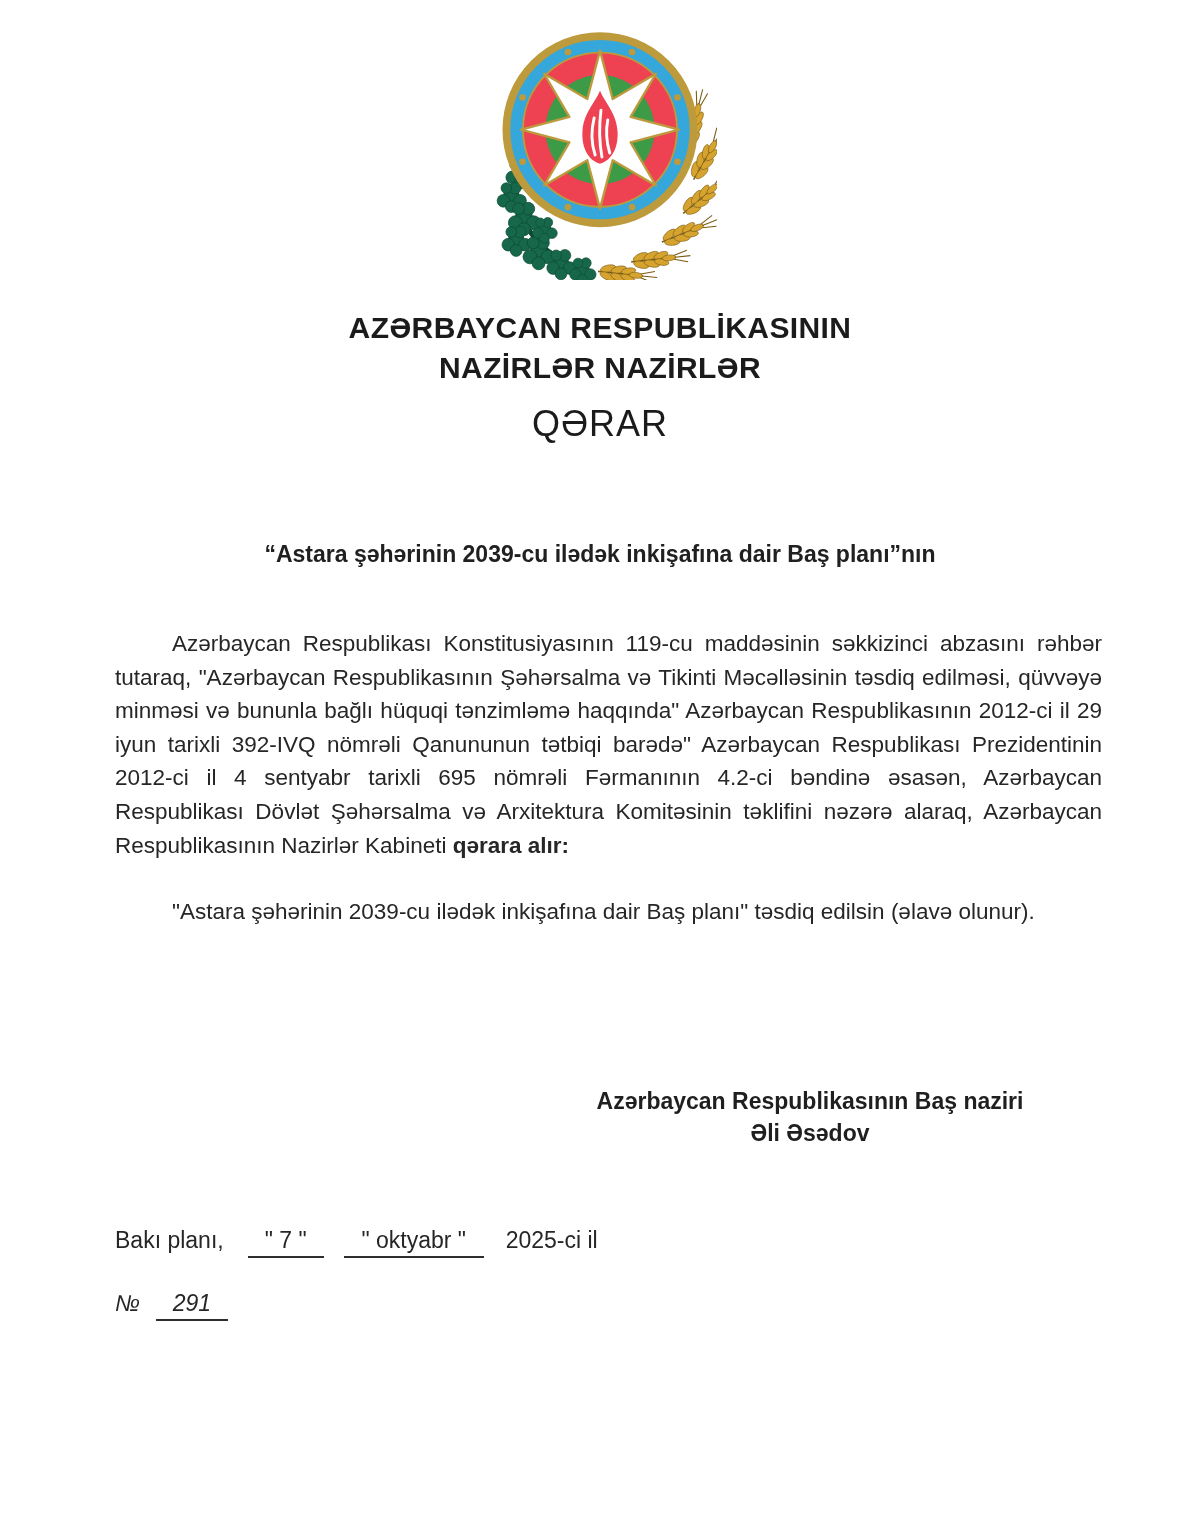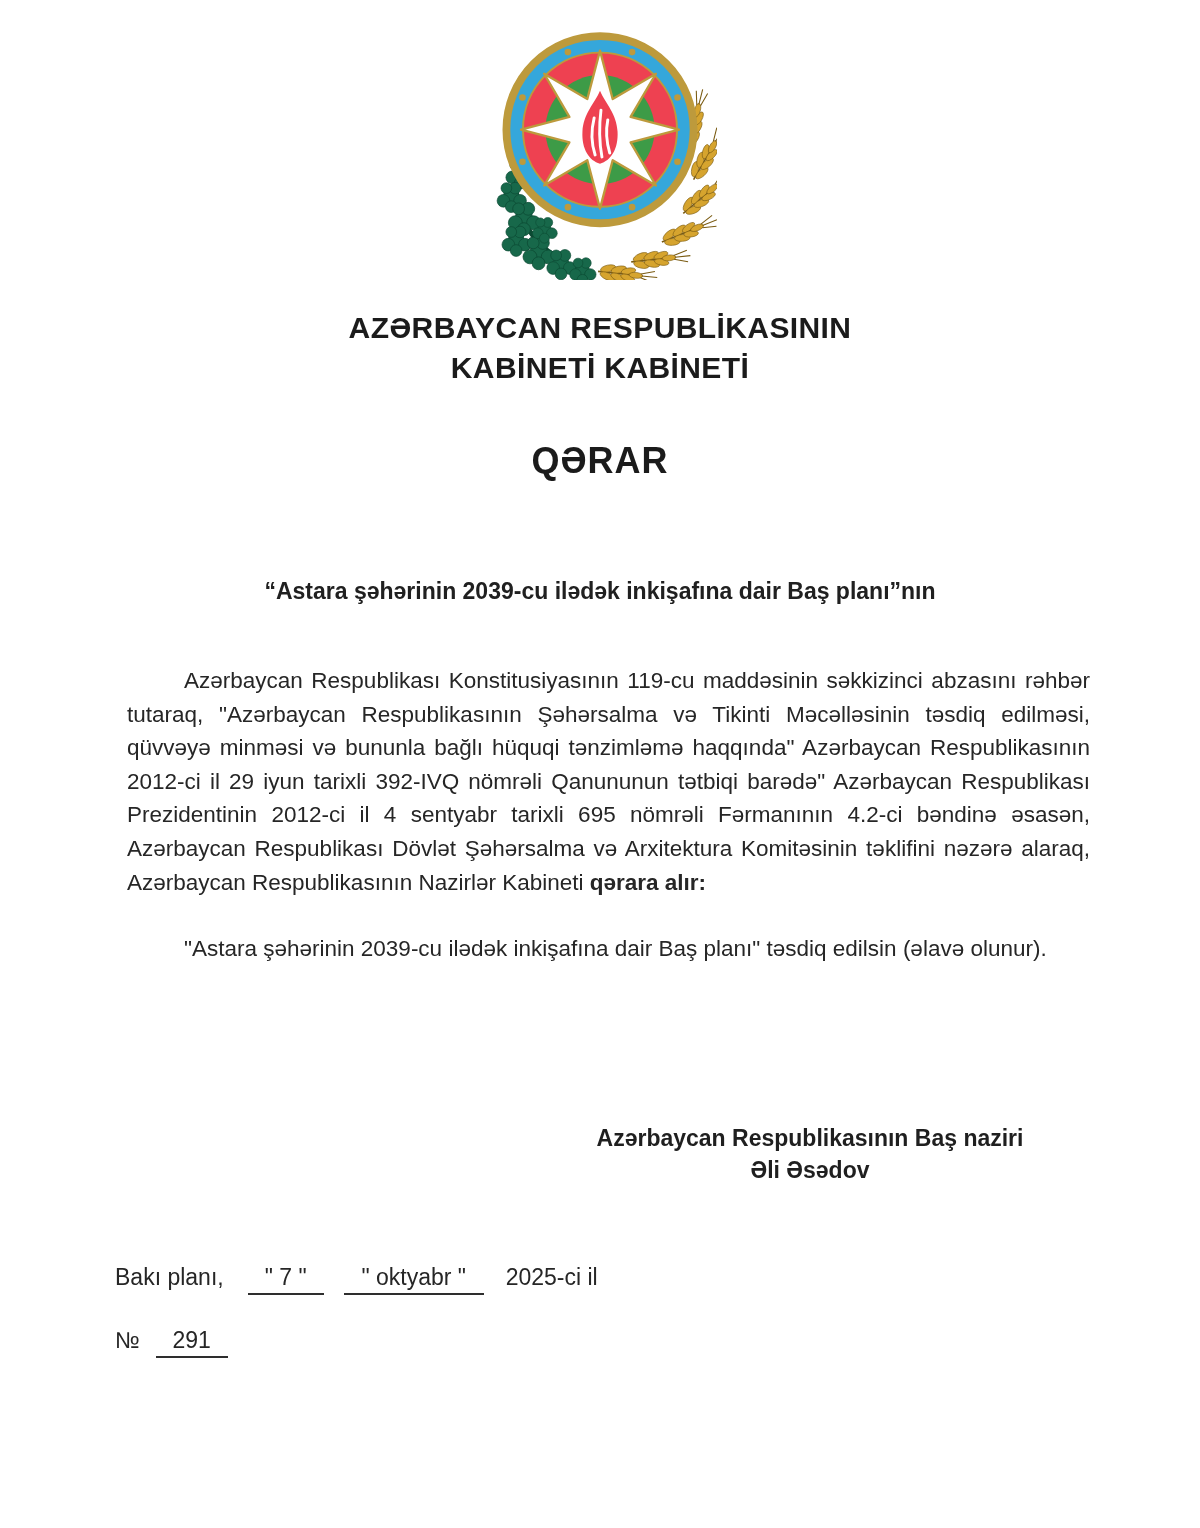--- a/index.html
+++ b/index.html
@@ -18,39 +18,39 @@
   .page{
     width:1200px;height:1400px;background:#ffffff;position:relative;
     font-family:"Liberation Sans", sans-serif;color:var(--ink);overflow:hidden;
   }
   .emblem-wrap{padding-top:28px;text-align:center;}
   .org{
     margin-top:24px;text-align:center;font-weight:bold;font-size:30px;
     line-height:40px;color:var(--ink-strong);letter-spacing:.4px;
   }
   .doc-type{
-    margin-top:52px;text-align:center;font-weight:bold;font-size:36px;
+    margin-top:15px;text-align:center;font-weight:normal;font-size:36px;
     line-height:42px;color:var(--ink-strong);letter-spacing:1px;
   }
   .title{
     margin-top:92px;text-align:center;font-weight:bold;font-size:23px;
     line-height:34px;color:#202020;
   }
   .body-text{
     margin:56px 98px 0 115px;font-size:22.5px;line-height:33.6px;
     text-align:justify;color:var(--ink);
   }
-  .body-text p{margin:12px;text-indent:57px;}
+  .body-text p{margin:0;text-indent:57px;}
   .body-text p.para2{margin-top:33px;}
   .signature{
     margin:156px 110px 0 auto;width:560px;text-align:center;
     font-weight:bold;font-size:23px;line-height:32px;color:#1f1f1f;
   }
   .date-line{margin:76px 0 0 115px;font-size:23px;line-height:30px;color:var(--ink);}
-  .num-line{margin:30px 0 0 115px;font-size:23px;line-height:30px;color:var(--ink);}
+  .num-line{margin:30px 0 0 115px;font-size:23px;line-height:30px;color:var(--ink);font-style:italic;}
   .blank{
     display:inline-block;border-bottom:2px solid #2e2e2e;text-align:center;
     padding:0 6px 1px 6px;white-space:nowrap;
   }
   .blank.day{min-width:64px;margin-left:24px;}
   .blank.month{min-width:128px;margin-left:20px;}
   .year{margin-left:22px;}
   .blank.num{min-width:60px;margin-left:16px;}
 </style>
 </head>
@@ -123,21 +123,21 @@
         <g>
           <path d="M120,64 C114,78 103,87 102,106 C101,124 109,136 120,139 C131,136 139,124 138,106 C137,87 126,78 120,64 Z" style="fill:var(--red);"></path>
           <path d="M114,92 C111,104 111,118 115,130 M121,84 C119,100 119,116 122,132 M128,94 C126,104 127,118 130,128" style="stroke:#ffffff;stroke-width:3;fill:none;stroke-linecap:round;"></path>
         </g>
       </g>
     </svg>
   </div>
 
   <div class="org">
     <div>AZƏRBAYCAN RESPUBLİKASININ</div>
-    <div>KABİNETİ KABİNETİ</div>
+    <div>NAZİRLƏR NAZİRLƏR</div>
   </div>
 
   <div class="doc-type">QƏRAR</div>
 
   <div class="title">
     <div>“Astara şəhərinin 2039-cu ilədək inkişafına dair Baş planı”nın</div>
   </div>
 
   <div class="body-text">
     <p class="para1"><span>Azərbaycan Respublikası Konstitusiyasının 119-cu maddəsinin səkkizinci abzasını rəhbər tutaraq, "Azərbaycan Respublikasının Şəhərsalma və Tikinti Məcəlləsinin təsdiq edilməsi, qüvvəyə minməsi və bununla bağlı hüquqi tənzimləmə haqqında" Azərbaycan Respublikasının 2012-ci il 29 iyun tarixli 392-IVQ nömrəli Qanununun tətbiqi barədə" Azərbaycan Respublikası Prezidentinin 2012-ci il 4 sentyabr tarixli 695 nömrəli Fərmanının 4.2-ci bəndinə əsasən, Azərbaycan Respublikası Dövlət Şəhərsalma və Arxitektura Komitəsinin təklifini nəzərə alaraq, Azərbaycan Respublikasının Nazirlər Kabineti </span><b>qərara alır:</b></p>

